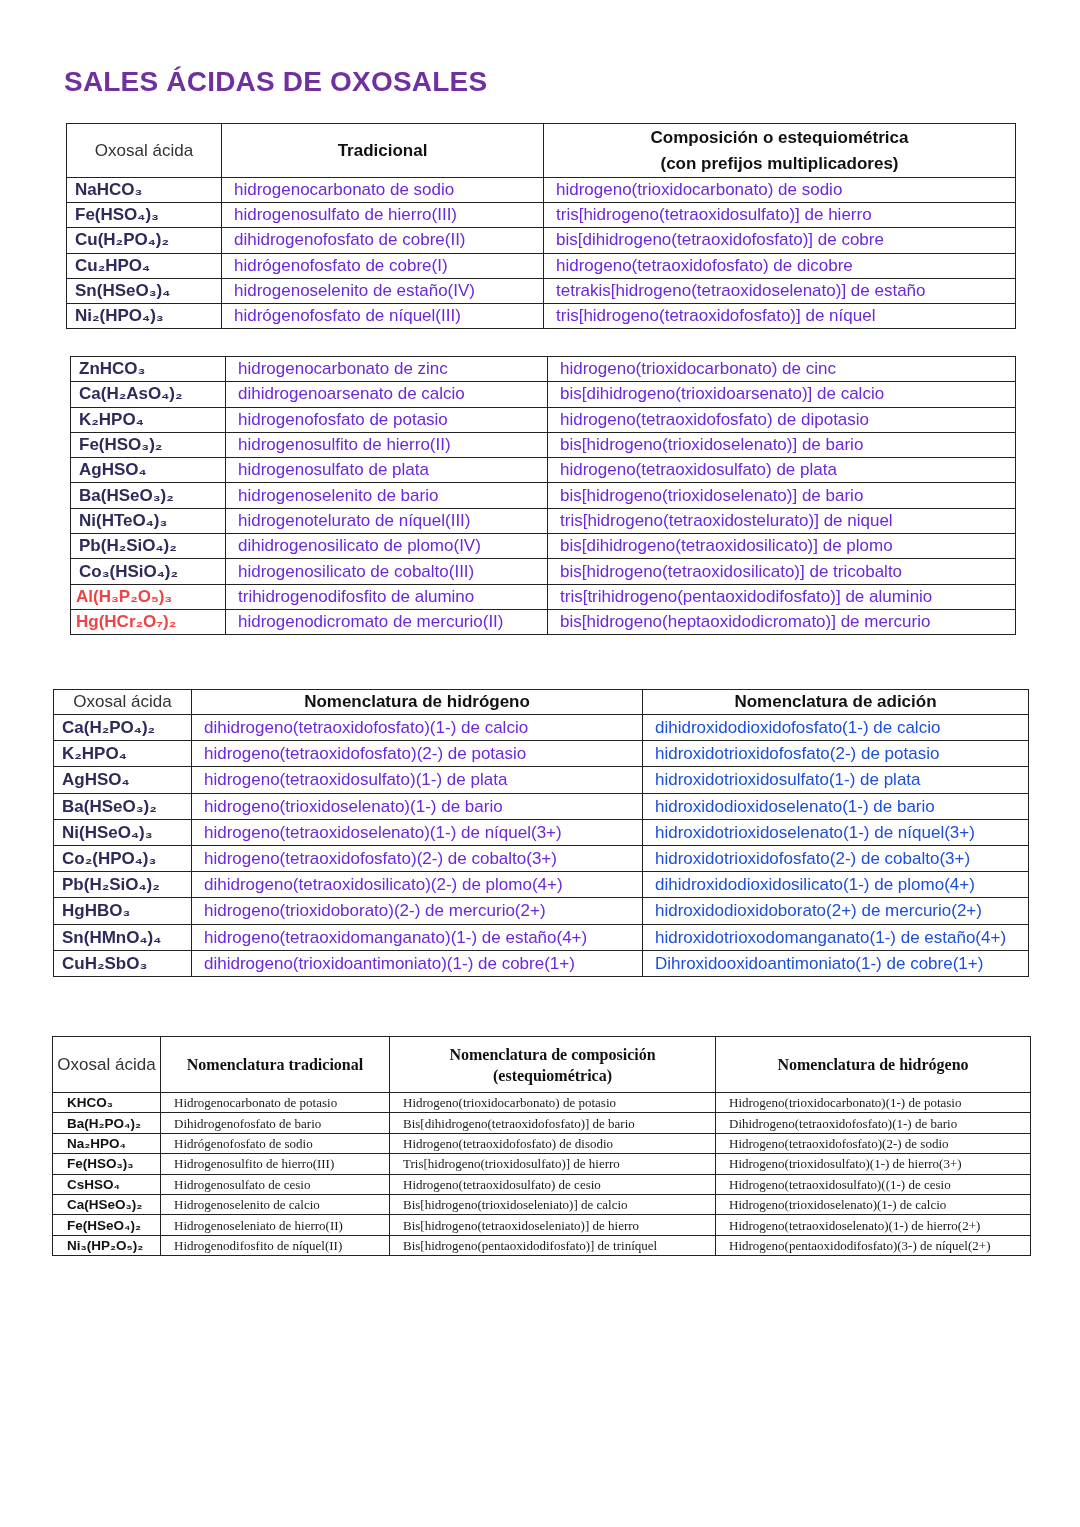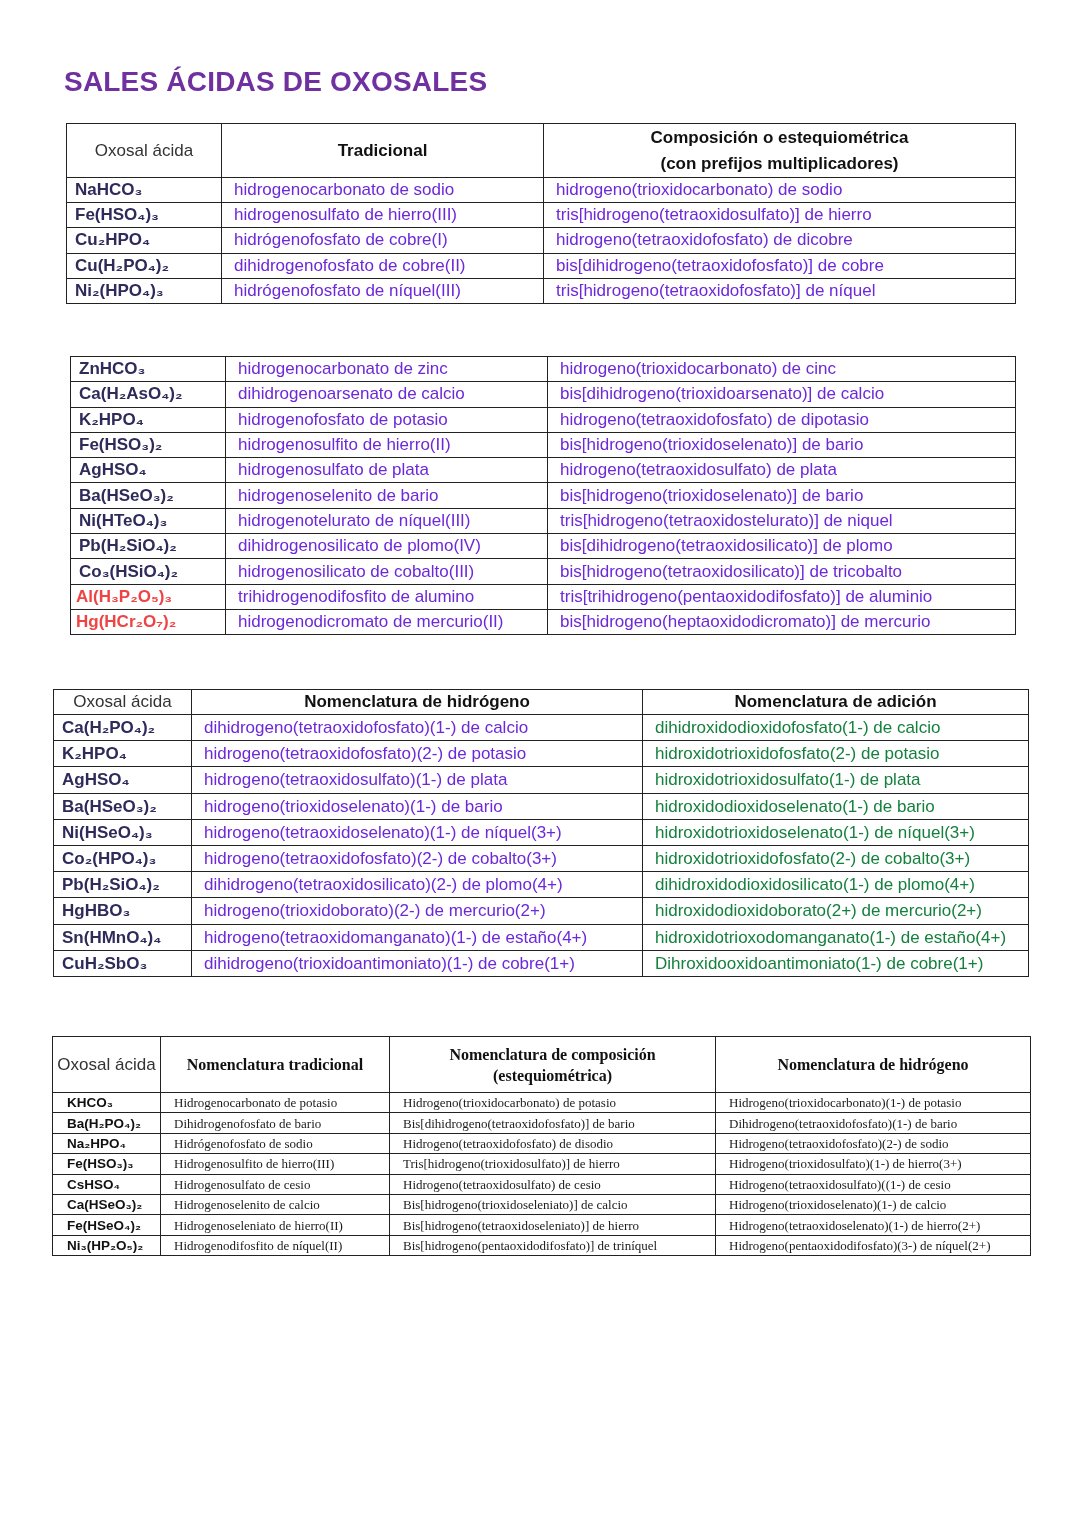--- a/index.html
+++ b/index.html
@@ -15,21 +15,21 @@
   #t1b { left:70px; top:356px; width:945px; font-size:17px; }
   #t1b td { height:24.3px; line-height:24px; }
   .formula { font-weight:bold; color:#2e2a5a; padding-left:8px !important; }
   .formula.gold { color:#ef4444; padding-left:5px !important; }
   .txt { padding-left:12px !important; color:#6d28d9; }
   
   #t2 { left:53px; top:689px; width:975px; font-size:17px; }
   #t2 th { height:24px; line-height:24px; text-align:center; font-weight:bold; color:#111; }
   #t2 th.first { font-weight:normal; color:#333; }
   #t2 td { height:25.2px; line-height:25px; }
-  #t2 td.add { color:#15803d; padding-left:12px; }
+  #t2 td.add { color:#1d4ed8; padding-left:12px; }
   
   #t3 { left:52px; top:1036px; width:978px; font-family:"Liberation Serif", serif; font-size:13px; }
   #t3 th { height:55px; text-align:center; font-weight:bold; font-size:16px; line-height:21px; white-space:normal; color:#111; }
   #t3 th.first { font-family:"Liberation Sans", sans-serif; font-weight:normal; font-size:17px; line-height:24px; color:#333; }
   #t3 td { height:19.4px; line-height:19px; padding-left:13px; }
   #t3 td.f3 { font-family:"Liberation Sans", sans-serif; font-weight:bold; font-size:13.5px; color:#111; padding-left:14px; }
 </style>
 </head>
 <body>
 
@@ -53,28 +53,33 @@
         <td class="formula">NaHCO₃</td>
         <td class="txt">hidrogenocarbonato de sodio</td>
         <td class="txt">hidrogeno(trioxidocarbonato) de sodio</td>
       </tr>
       <tr>
         <td class="formula">Fe(HSO₄)₃</td>
         <td class="txt">hidrogenosulfato de hierro(III)</td>
         <td class="txt">tris[hidrogeno(tetraoxidosulfato)] de hierro</td>
       </tr>
       <tr>
+        <td class="formula">Cu(H₂PO₄)₂</td>
+        <td class="txt">dihidrogenofosfato de cobre(II)</td>
+        <td class="txt">bis[dihidrogeno(tetraoxidofosfato)] de cobre</td>
+      </tr>
+      <tr>
         <td class="formula">Cu₂HPO₄</td>
         <td class="txt">hidrógenofosfato de cobre(I)</td>
         <td class="txt">hidrogeno(tetraoxidofosfato) de dicobre</td>
       </tr>
       <tr>
-        <td class="formula">Cu(H₂PO₄)₂</td>
-        <td class="txt">dihidrogenofosfato de cobre(II)</td>
-        <td class="txt">bis[dihidrogeno(tetraoxidofosfato)] de cobre</td>
+        <td class="formula">Sn(HSeO₃)₄</td>
+        <td class="txt">hidrogenoselenito de estaño(IV)</td>
+        <td class="txt">tetrakis[hidrogeno(tetraoxidoselenato)] de estaño</td>
       </tr>
       <tr>
         <td class="formula">Ni₂(HPO₄)₃</td>
         <td class="txt">hidrógenofosfato de níquel(III)</td>
         <td class="txt">tris[hidrogeno(tetraoxidofosfato)] de níquel</td>
       </tr>
     </tbody>
 </table>
 
 <table id="t1b">

